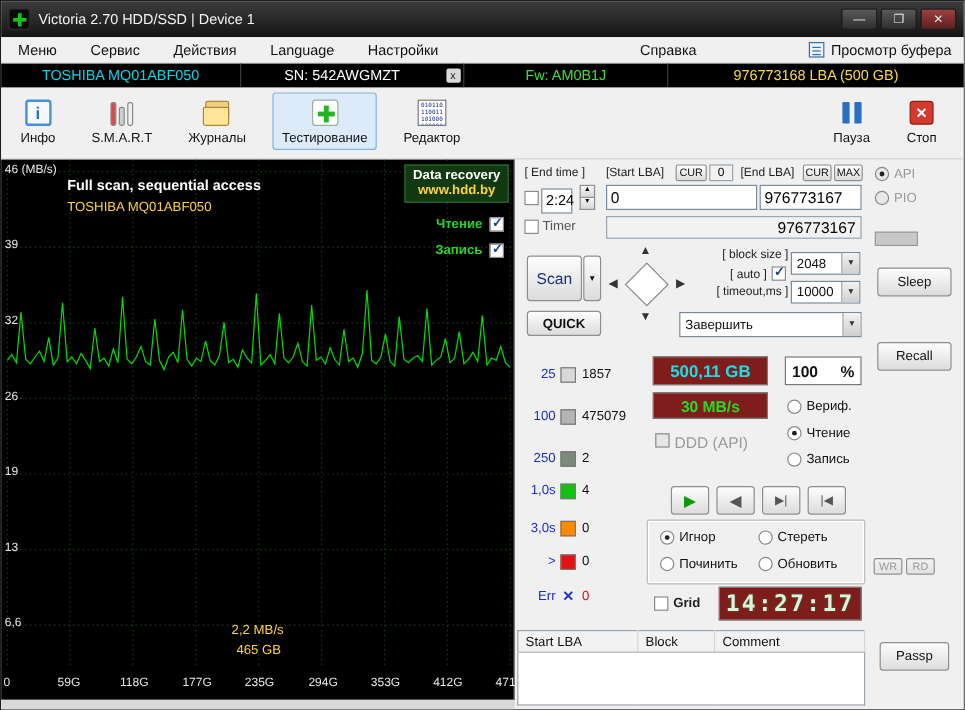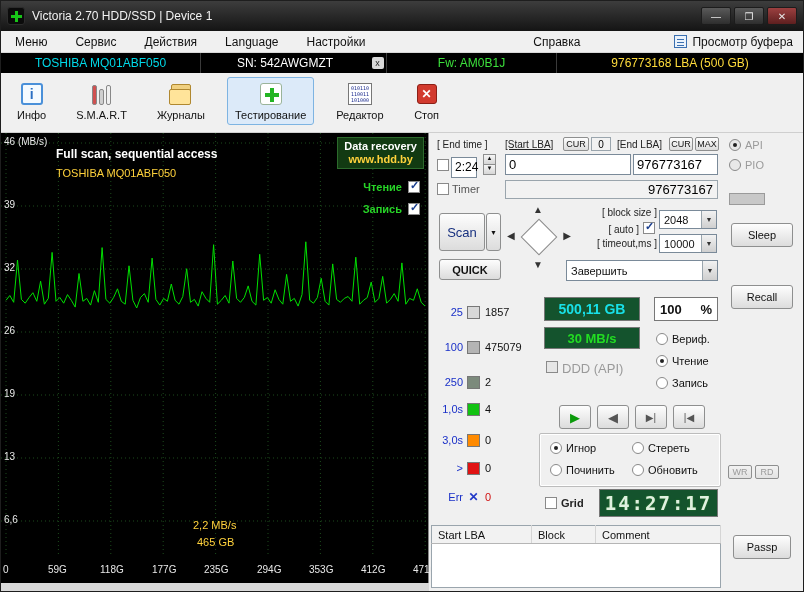--- a/index.html
+++ b/index.html
@@ -75,21 +75,21 @@
   .combo .arr{width:15px;align-self:stretch;background:linear-gradient(#f2f2f2,#cfcfcf);border-left:1px solid #9aa5ad;display:flex;align-items:center;justify-content:center;font-size:7px;color:#333;}
 
   .cb{width:12px;height:12px;background:#fff;border:1px solid #8a8a8a;display:inline-block;position:relative;flex:0 0 12px;}
   .cb.abs{position:absolute;}
   .cb.on::after{content:"✓";position:absolute;left:1px;top:-3px;font-size:11px;font-weight:bold;color:#1b3f8f;}
   .rb{width:12px;height:12px;border-radius:50%;background:#fff;border:1px solid #8a8a8a;display:inline-block;position:relative;flex:0 0 12px;}
   .rb.abs{position:absolute;}
   .rb.on::after{content:"";position:absolute;left:3px;top:3px;width:4px;height:4px;border-radius:50%;background:#222;}
   .rb.dis{background:#e8e8e8;}
 
-  .disp{position:absolute;background:#14532d;border:1px solid #777;display:flex;align-items:center;justify-content:center;font-weight:bold;}
+  .disp{position:absolute;background:#7f1d1d;border:1px solid #777;display:flex;align-items:center;justify-content:center;font-weight:bold;}
   .legend-row{position:absolute;display:flex;align-items:center;height:14px;}
   .legend-row .llab{width:30px;text-align:right;color:#1a30c8;font-size:11px;margin-right:4px;}
   .legend-row .sw{width:13px;height:13px;border:1px solid #777;margin-right:5px;}
   .legend-row .cnt{font-size:11px;color:#111;}
 
   .groupbox{position:absolute;border:1px solid #bcbcbc;border-radius:2px;box-shadow:inset 0 0 0 1px #fff;}
   .radio-pair{position:absolute;display:flex;align-items:center;gap:4px;font-size:11px;color:#111;}
 
   .clock{font-family:"DejaVu Sans Mono",monospace;font-size:19px;letter-spacing:2px;color:#dff0df;text-shadow:0 0 2px #2a7a2a;}
 
@@ -162,20 +162,29 @@
       <span class="tool-ico">
           <span class="ico-test"></span>
         </span>
       <span>Тестирование</span>
     </div>
     <div class="tool-btn">
       <span class="tool-ico">
           <span class="ico-editor">010110 110011 101000 100001</span>
         </span>
       <span>Редактор</span>
+    </div>
+    <div class="tool-btn" style="margin-left:auto;">
+      <span class="tool-ico">
+          <span class="ico-pause">
+            <i></i>
+            <i></i>
+          </span>
+        </span>
+      <span>Пауза</span>
     </div>
     <div class="tool-btn" style="margin-right:6px;">
       <span class="tool-ico">
           <span class="ico-stop">✕</span>
         </span>
       <span>Стоп</span>
     </div>
   </div>
 
   <div class="main">
@@ -238,21 +247,21 @@
         <span class="g-xlabel" style="left:256px;top:431px;">294G</span>
         <span class="g-xlabel" style="left:308px;top:431px;">353G</span>
         <span class="g-xlabel" style="left:360px;top:431px;">412G</span>
         <span class="g-xlabel" style="left:412px;top:431px;">471G</span>
       </div>
     </div>
 
     <div class="panel">
 
       <span class="lbl" style="left:8px;top:6px;">[ End time ]</span>
-      <span class="lbl" style="left:76px;top:6px;text-decoration:underline;">[Start LBA]</span>
+      <span class="lbl" style="left:76px;top:6px;">[Start LBA]</span>
       <span class="btn tiny" style="left:134px;top:4px;width:26px;height:14px;">CUR</span>
       <span class="sunkenlbl" style="left:162px;top:4px;width:20px;height:14px;font-size:10px;justify-content:center;">0</span>
       <span class="lbl" style="left:188px;top:6px;">[End LBA]</span>
       <span class="btn tiny" style="left:240px;top:4px;width:24px;height:14px;">CUR</span>
       <span class="btn tiny" style="left:266px;top:4px;width:24px;height:14px;">MAX</span>
 
       <span class="cb abs" style="left:8px;top:26px;"></span>
       <span class="input" style="left:22px;top:24px;width:26px;height:21px;line-height:19px;">2:24</span>
       <span style="position:absolute;left:54px;top:21px;width:13px;height:21px;display:flex;flex-direction:column;">
         <i style="flex:1;font-style:normal;font-size:6px;text-align:center;background:linear-gradient(#f6f6f6,#d6d6d6);border:1px solid #8e8f8f;">▲</i>

